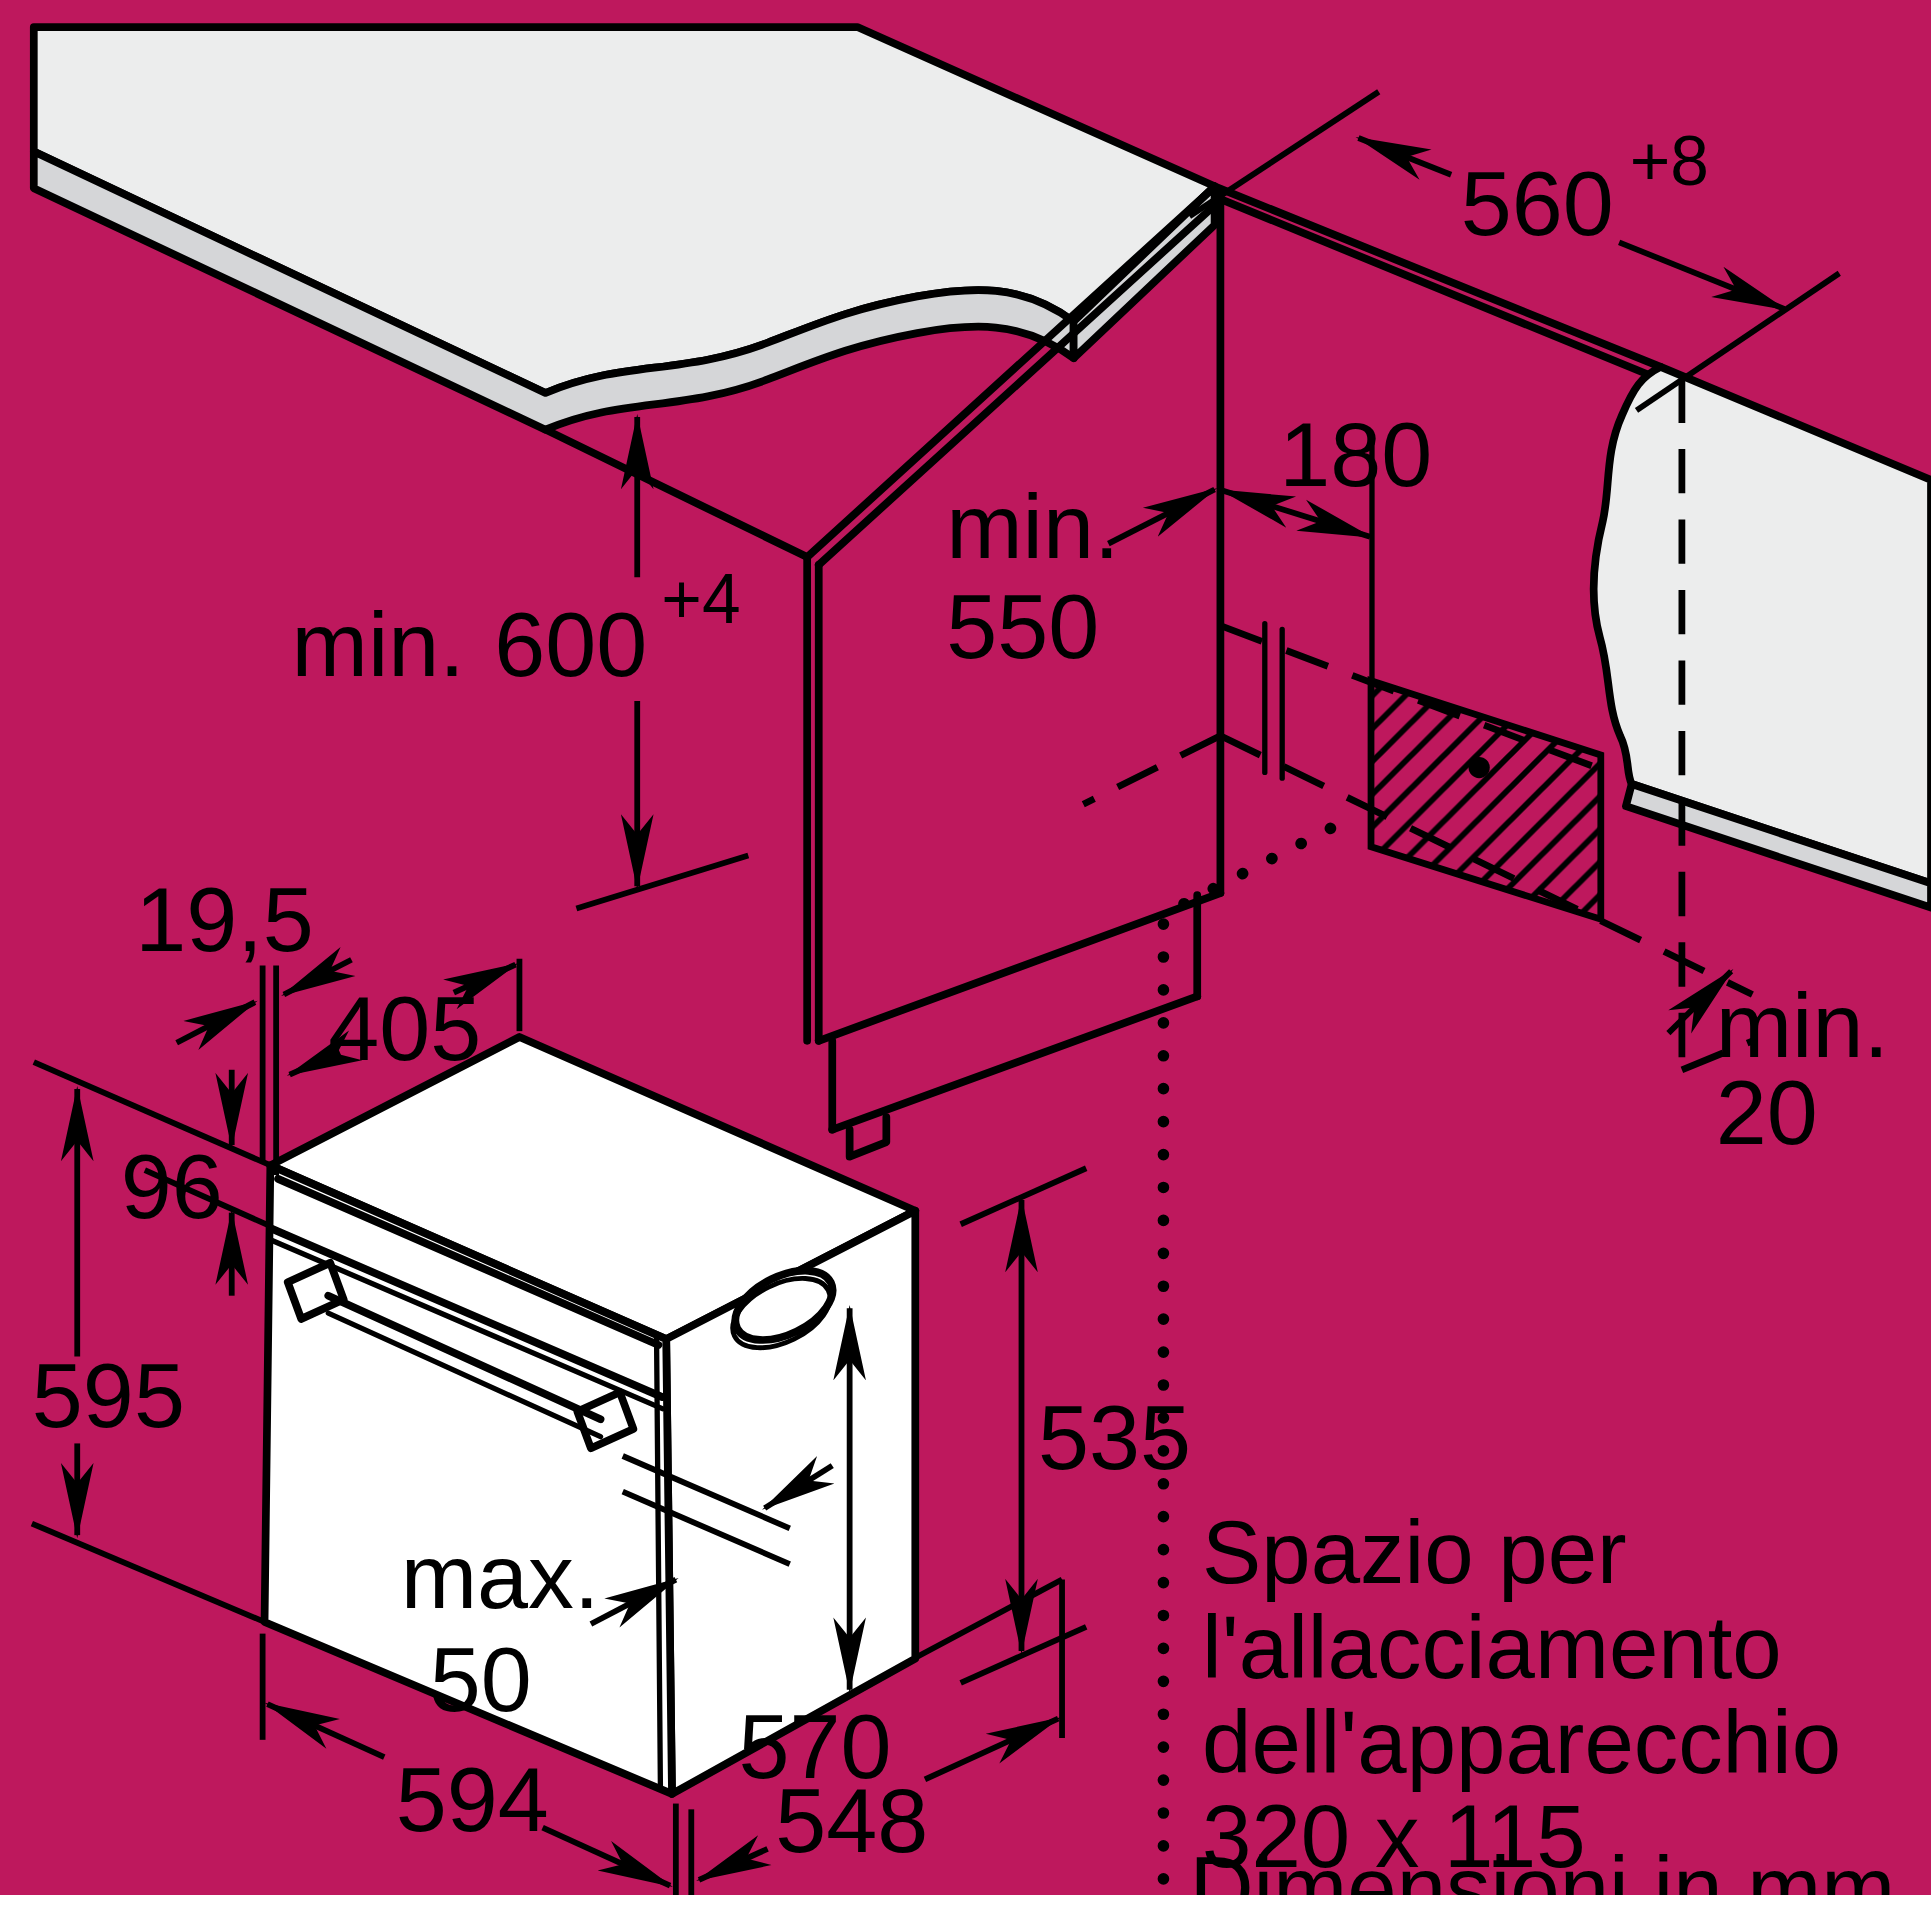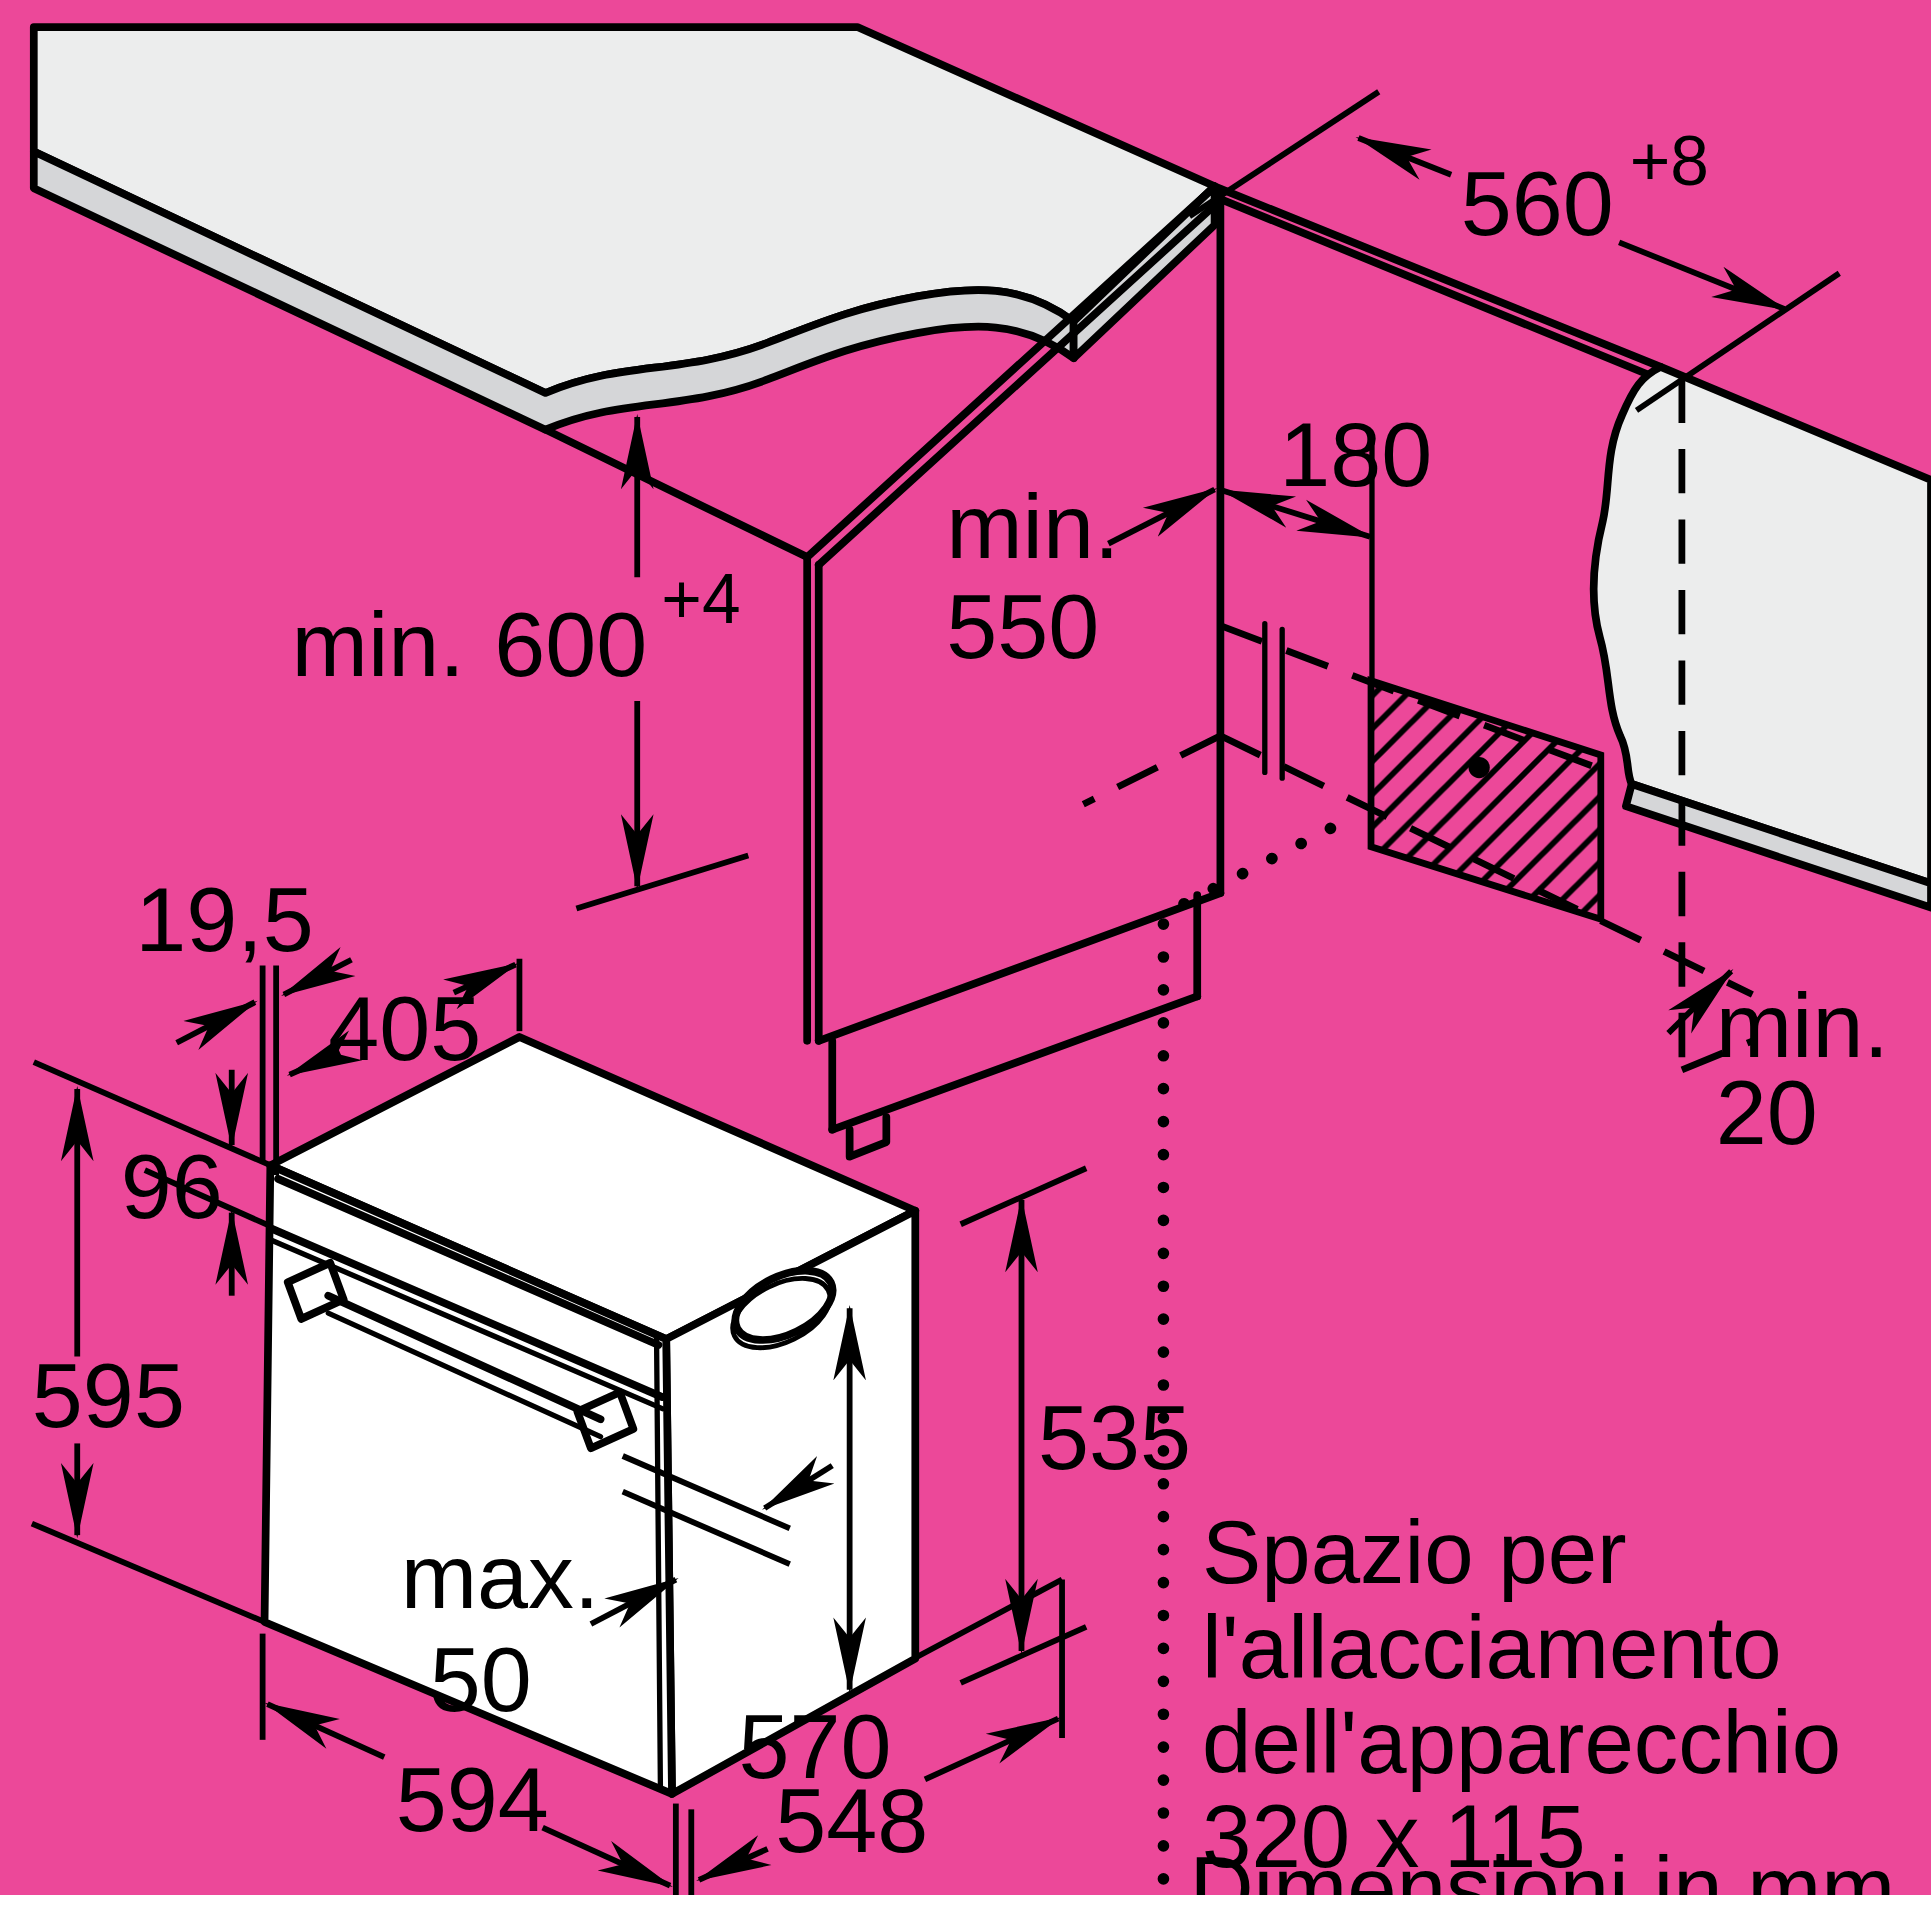--- a/index.html
+++ b/index.html
@@ -1,16 +1,16 @@
 <!DOCTYPE html>
 <html><head>
 <meta charset="utf-8">
 <style>
   html,body{margin:0;padding:0;background:#ffffff}
-  .stage{width:1931px;height:1895px;position:relative;background:#ec4899}
+  .stage{width:1931px;height:1895px;position:relative;background:#be185d}
   svg{display:block}
   .ln{stroke:#000;stroke-width:8;fill:none;stroke-linecap:round;stroke-linejoin:round}
   .thin{stroke-width:5.5}
   .dim{stroke:#000;stroke-width:6;fill:none;stroke-linecap:butt}
   .dash{stroke:#000;stroke-width:7;fill:none;stroke-dasharray:46 27}
   .dotln{stroke:#000;stroke-width:12;fill:none;stroke-dasharray:0.1 34;stroke-linecap:round}
   .face{fill:#eceded;stroke:#000;stroke-width:8;stroke-linejoin:round}
   .shade{fill:#d5d6d8;stroke:#000;stroke-width:8;stroke-linejoin:round}
   .white{fill:#ffffff;stroke:#000;stroke-width:8;stroke-linejoin:round}
   .blk{fill:#000;stroke:none}

